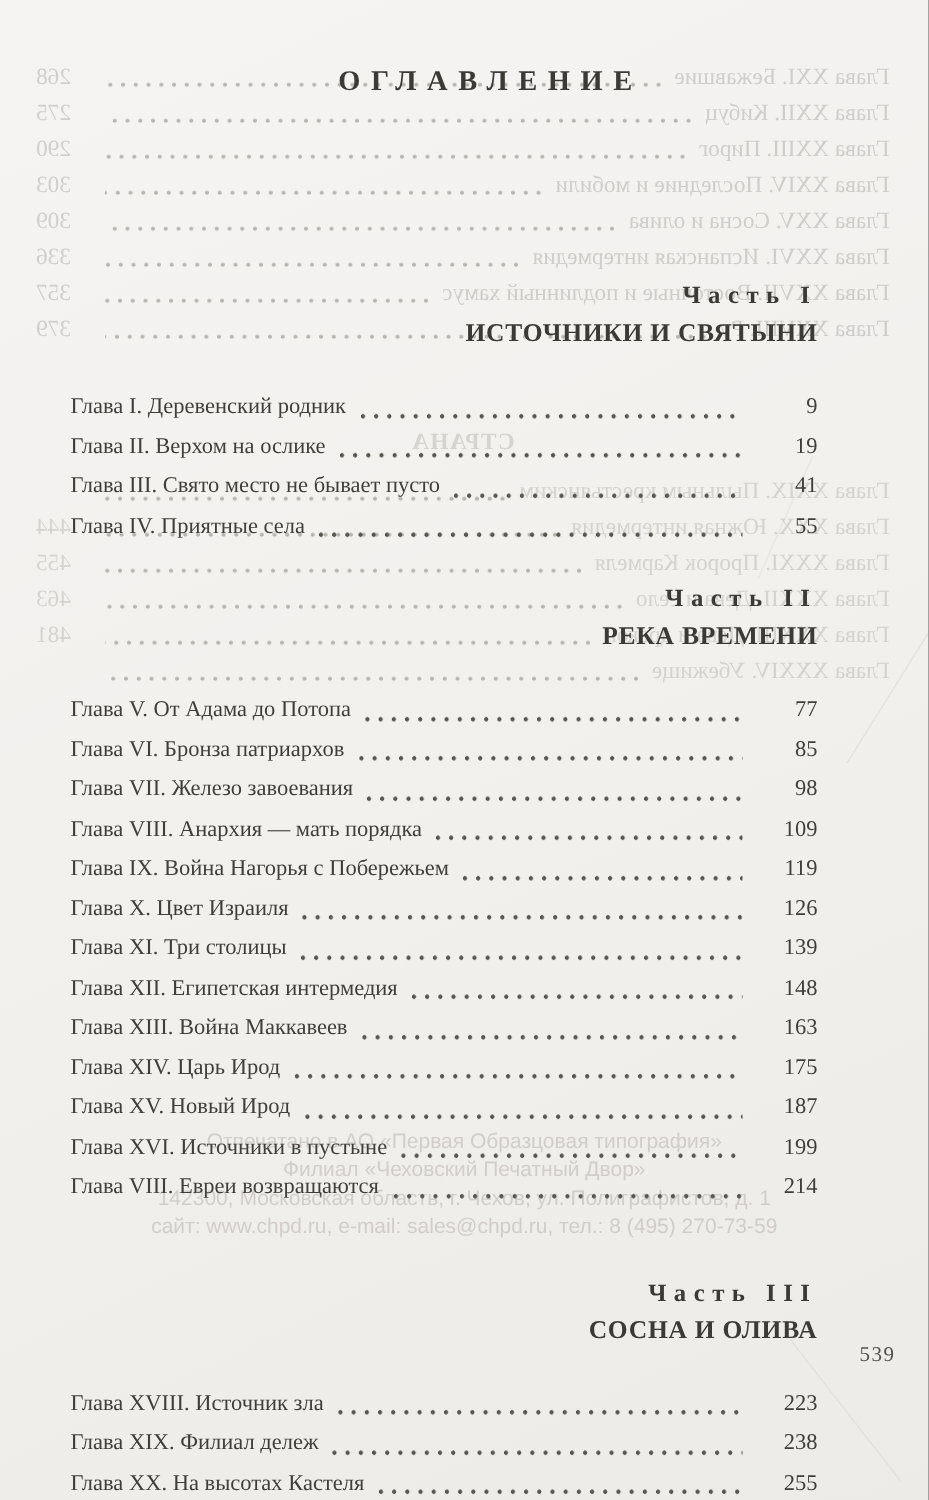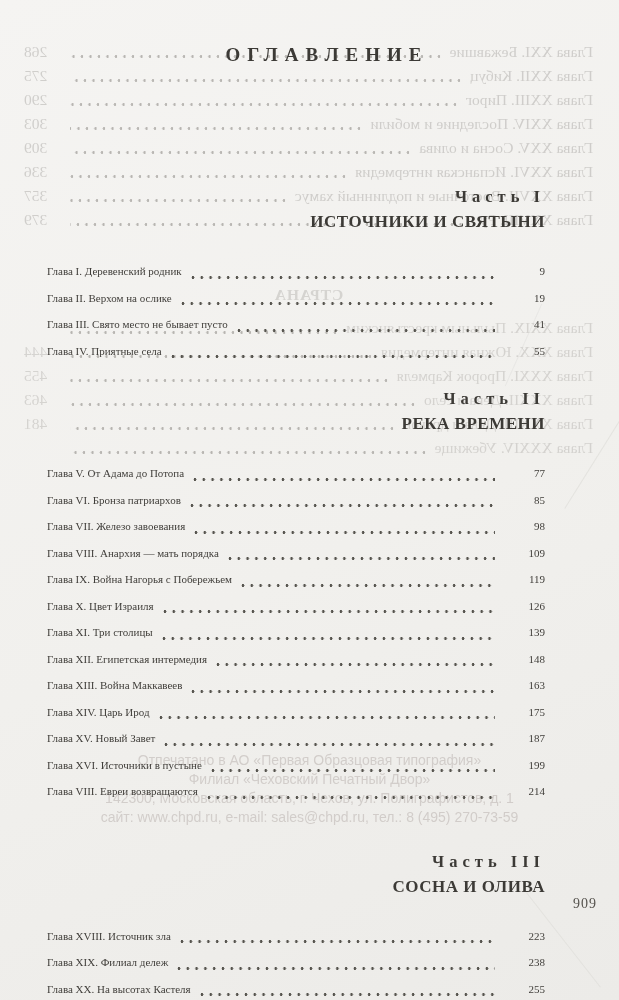--- a/index.html
+++ b/index.html
@@ -28,21 +28,21 @@
     font-size:16.5px;font-weight:600;letter-spacing:5px;
     color:#3c3a36;line-height:22px;
   }
   .part-title{
     font-size:17px;font-weight:700;letter-spacing:0.5px;
     color:#3c3a36;line-height:24px;margin-top:2px;
   }
   .part.part-3{margin-top:46px;}
   .entry{
     display:flex;align-items:baseline;
-    font-size:11px;line-height:26.5px;
+    font-size:15px;line-height:26.5px;
     white-space:nowrap;
   }
   .entry .label{flex:0 0 auto;}
   .entry .leader{
     flex:1 1 auto;align-self:flex-end;
     height:7px;margin:0 6px 4px 9px;
     background-image:radial-gradient(circle at 2px 3.5px,#56544e 1.25px,rgba(0,0,0,0) 1.6px);
     background-size:8.8px 7px;background-repeat:repeat-x;
   }
   .entry .pg{flex:0 0 44px;text-align:right;}
@@ -246,21 +246,21 @@
           <span class="label">Глава XIII. Война Маккавеев</span>
           <span class="leader"></span>
           <span class="pg">163</span>
         </div>
         <div class="entry">
           <span class="label">Глава XIV. Царь Ирод</span>
           <span class="leader"></span>
           <span class="pg">175</span>
         </div>
         <div class="entry">
-          <span class="label">Глава XV. Новый Завет</span>
+          <span class="label">Глава XV. Новый Ирод</span>
           <span class="leader"></span>
           <span class="pg">187</span>
         </div>
         <div class="entry">
           <span class="label">Глава XVI. Источники в пустыне</span>
           <span class="leader"></span>
           <span class="pg">199</span>
         </div>
         <div class="entry">
           <span class="label">Глава VIII. Евреи возвращаются</span>
@@ -284,18 +284,18 @@
           <span class="pg">238</span>
         </div>
         <div class="entry">
           <span class="label">Глава XX. На высотах Кастеля</span>
           <span class="leader"></span>
           <span class="pg">255</span>
         </div>
       </div>
     </div>
 
-  <div class="folio">909</div>
+  <div class="folio">539</div>
 
   <div class="crease crease-1"></div>
   <div class="crease crease-2"></div>
   <div class="crease crease-3"></div>
 </div>
 
 </body></html>

